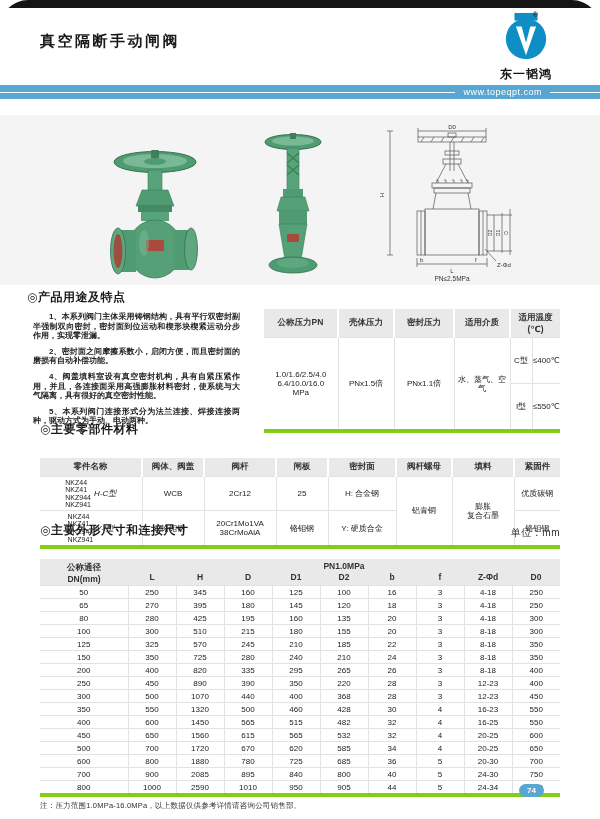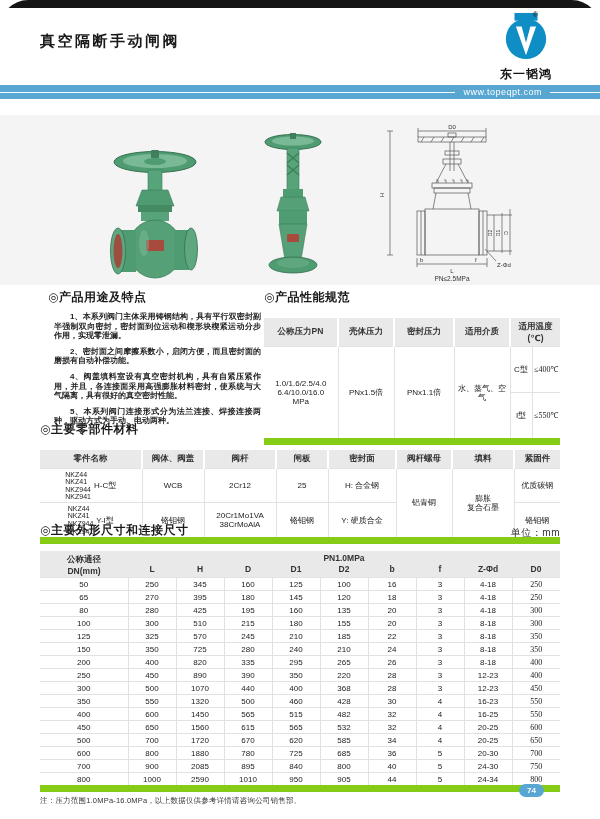--- a/index.html
+++ b/index.html
@@ -15,43 +15,43 @@
   .band{position:absolute;top:85px;left:0;width:600px;height:14px;background:#58a7d2;
         display:flex;align-items:center;}
   .band .rule{height:1px;background:#f6fbff;flex:1 1 auto;}
   .band .rule.right{flex:0 0 50px;}
   .band .site{color:#fff;font-size:9px;letter-spacing:.5px;padding:0 8px;white-space:nowrap;}
   .photo-area{position:absolute;top:115px;left:0;width:600px;height:170px;background:#f4f4f4;}
   .valve1{position:absolute;left:100px;top:30px;}
   .valve2{position:absolute;left:252px;top:16px;}
   .tech-drawing{position:absolute;left:376px;top:6px;}
   .section-title{font-size:12px;font-weight:700;color:#1a1a1a;letter-spacing:.5px;}
-  .features{position:absolute;left:48px;top:289px;width:219px;}
+  .features{position:absolute;left:27px;top:289px;width:219px;}
   .features .feat{margin:6px;font-size:8px;line-height:9.6px;text-align:justify;
                   text-indent:16px;color:#222;font-weight:bold;}
   .features-list{margin-top:4px;}
   .perf-sec{position:absolute;left:264px;top:289px;width:296px;}
   .mat-sec{position:absolute;left:40px;top:421px;width:520px;}
   .dim-sec{position:absolute;left:40px;top:522px;width:520px;}
   .unit-label{float:right;font-size:10px;font-weight:400;color:#333;margin-top:4px;}
   table.tbl{border-collapse:collapse;table-layout:fixed;width:100%;
-            border-bottom:7px solid #84cc16;margin-top:12px;}
+            border-bottom:4px solid #84cc16;margin-top:20px;}
   table.tbl th{background:#e9e9e9;font-size:8.5px;font-weight:600;color:#333;
                padding:3px 1px;border-left:2px solid #fff;}
   table.tbl th:first-child{border-left:none;}
   table.tbl td{font-size:8px;color:#222;text-align:center;vertical-align:middle;
                border:1px solid #e2e2e2;padding:1.5px 0;background:#fff;line-height:9px;}
   table.tbl td:first-child{border-left:none;}
-  table.tbl td:last-child{border-right:none;font-family:Liberation Serif, serif;}
+  table.tbl td:last-child{border-right:none;}
   .pre{white-space:pre-line;}
   .perf-tbl td{height:42px;}
   .mat-tbl td{height:28px;}
   .models-wrap{display:flex;align-items:center;justify-content:center;gap:3px;}
   .models-wrap .codes{font-size:7px;line-height:7.6px;text-align:left;}
-  .models-wrap .mtype{font-size:8px;}
+  .models-wrap .mtype{font-size:8px;font-style:italic;}
   .dim-tbl thead .pn-row th{padding:2px 1px 0 1px;border-left:none;font-weight:700;}
   .dim-tbl thead .col-row th{padding:1px 1px 3px 1px;border-left:none;}
   .dim-note{font-size:7.5px;color:#333;margin-top:4px;letter-spacing:.2px;}
   .page-badge{position:absolute;left:519px;top:784px;width:25px;height:13px;
               background:#58a7d2;border-radius:7px;color:#fff;font-size:8px;
               font-weight:700;display:flex;align-items:center;justify-content:center;text-align:center;}
   svg text{font-family:"Liberation Sans","DejaVu Sans",sans-serif;}
 </style>
 </head>
 <body>
@@ -172,21 +172,20 @@
     <div class="section-title">◎产品用途及特点</div>
     <div class="features-list">
         <p class="feat">1、本系列阀门主体采用铸钢结构，具有平行双密封副半强制双向密封，密封面到位运动和楔形块楔紧运动分步作用，实现零泄漏。</p>
         <p class="feat">2、密封面之间摩擦系数小，启闭方便，而且密封面的磨损有自动补偿功能。</p>
         <p class="feat">4、阀盖填料室设有真空密封机构，具有自紧压紧作用，并且，各连接面采用高强膨胀材料密封，使系统与大气隔离，具有很好的真空密封性能。</p>
         <p class="feat">5、本系列阀门连接形式分为法兰连接、焊接连接两种，驱动方式为手动、电动两种。</p>
       </div>
   </div>
 
   <div class="perf-sec">
-    <div class="section-title">◎产品性能规范</div>
     <table class="tbl perf-tbl">
       <colgroup>
         <col style="width:74px">
           <col style="width:56px">
           <col style="width:60px">
         <col style="width:56px">
           <col style="width:22px">
           <col style="width:28px">
       </colgroup>
       <thead>

